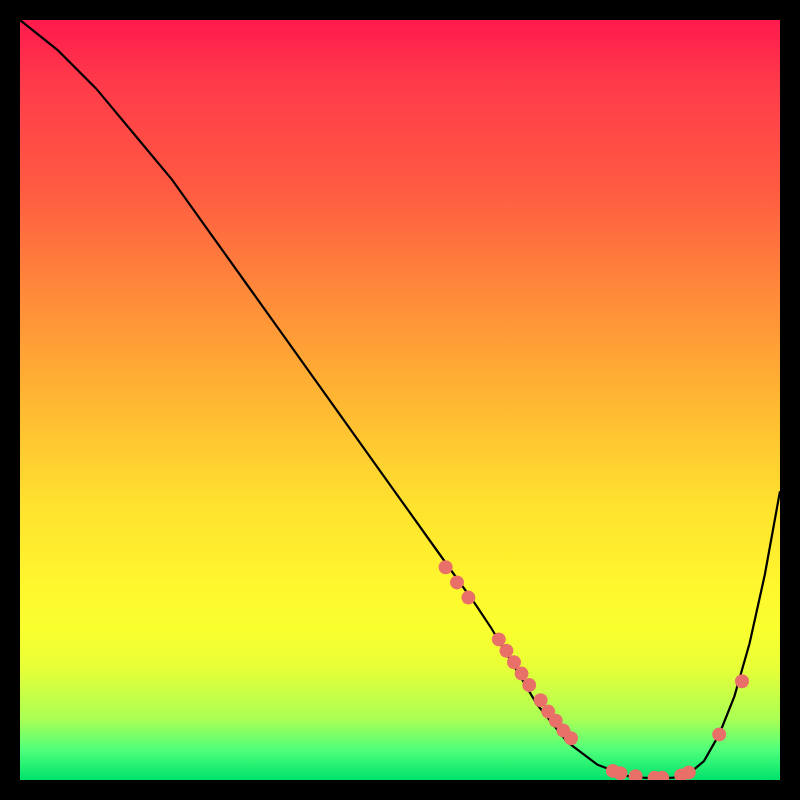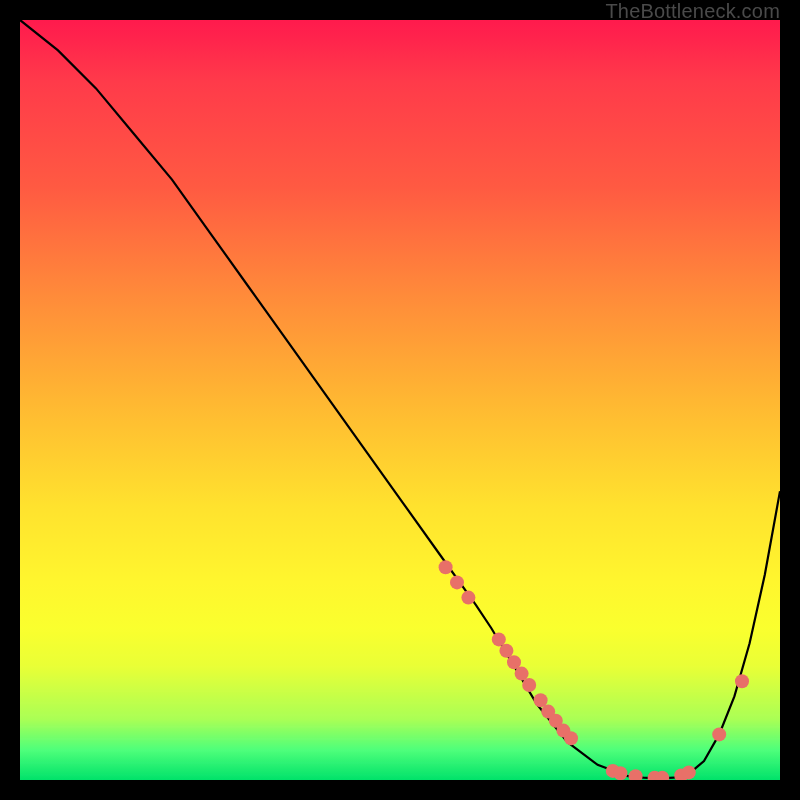--- a/index.html
+++ b/index.html
@@ -68,21 +68,20 @@
     top: 0;
     width: 760px;
     height: 760px;
     pointer-events: none;
   }
 </style>
 </head>
 <body>
 
 <div class="container">
-  <div class="watermark">TheBottleneck.com</div>
   <div class="plot-area">
     <div class="banding"></div>
     <svg class="curve-layer" viewBox="0 0 760 760" preserveAspectRatio="none">
       <path id="curve-path" fill="none" stroke="#000000" stroke-width="2.2" d="M0.0 0.0 L38.0 30.4 L76.0 68.4 L114.0 114.0 L152.0 159.6 L190.0 212.8 L228.0 266.0 L266.0 319.2 L304.0 372.4 L342.0 425.6 L380.0 478.8 L418.0 532.0 L456.0 585.2 L471.2 608.0 L494.0 646.0 L516.8 684.0 L547.2 722.0 L577.6 744.8 L608.0 756.2 L623.2 757.7 L638.4 758.5 L653.6 757.7 L668.8 753.9 L684.0 741.0 L699.2 714.4 L714.4 676.4 L729.6 623.2 L744.8 554.8 L760.0 471.2 "></path>
       <g id="markers-group">
           <circle cx="425.6" cy="547.2" r="7" fill="#e87068" stroke="#c84b43" stroke-width="0"></circle>
           <circle cx="437.0" cy="562.4" r="7" fill="#e87068" stroke="#c84b43" stroke-width="0"></circle>
           <circle cx="448.4" cy="577.6" r="7" fill="#e87068" stroke="#c84b43" stroke-width="0"></circle>
           <circle cx="478.8" cy="619.4" r="7" fill="#e87068" stroke="#c84b43" stroke-width="0"></circle>
           <circle cx="486.4" cy="630.8" r="7" fill="#e87068" stroke="#c84b43" stroke-width="0"></circle>

